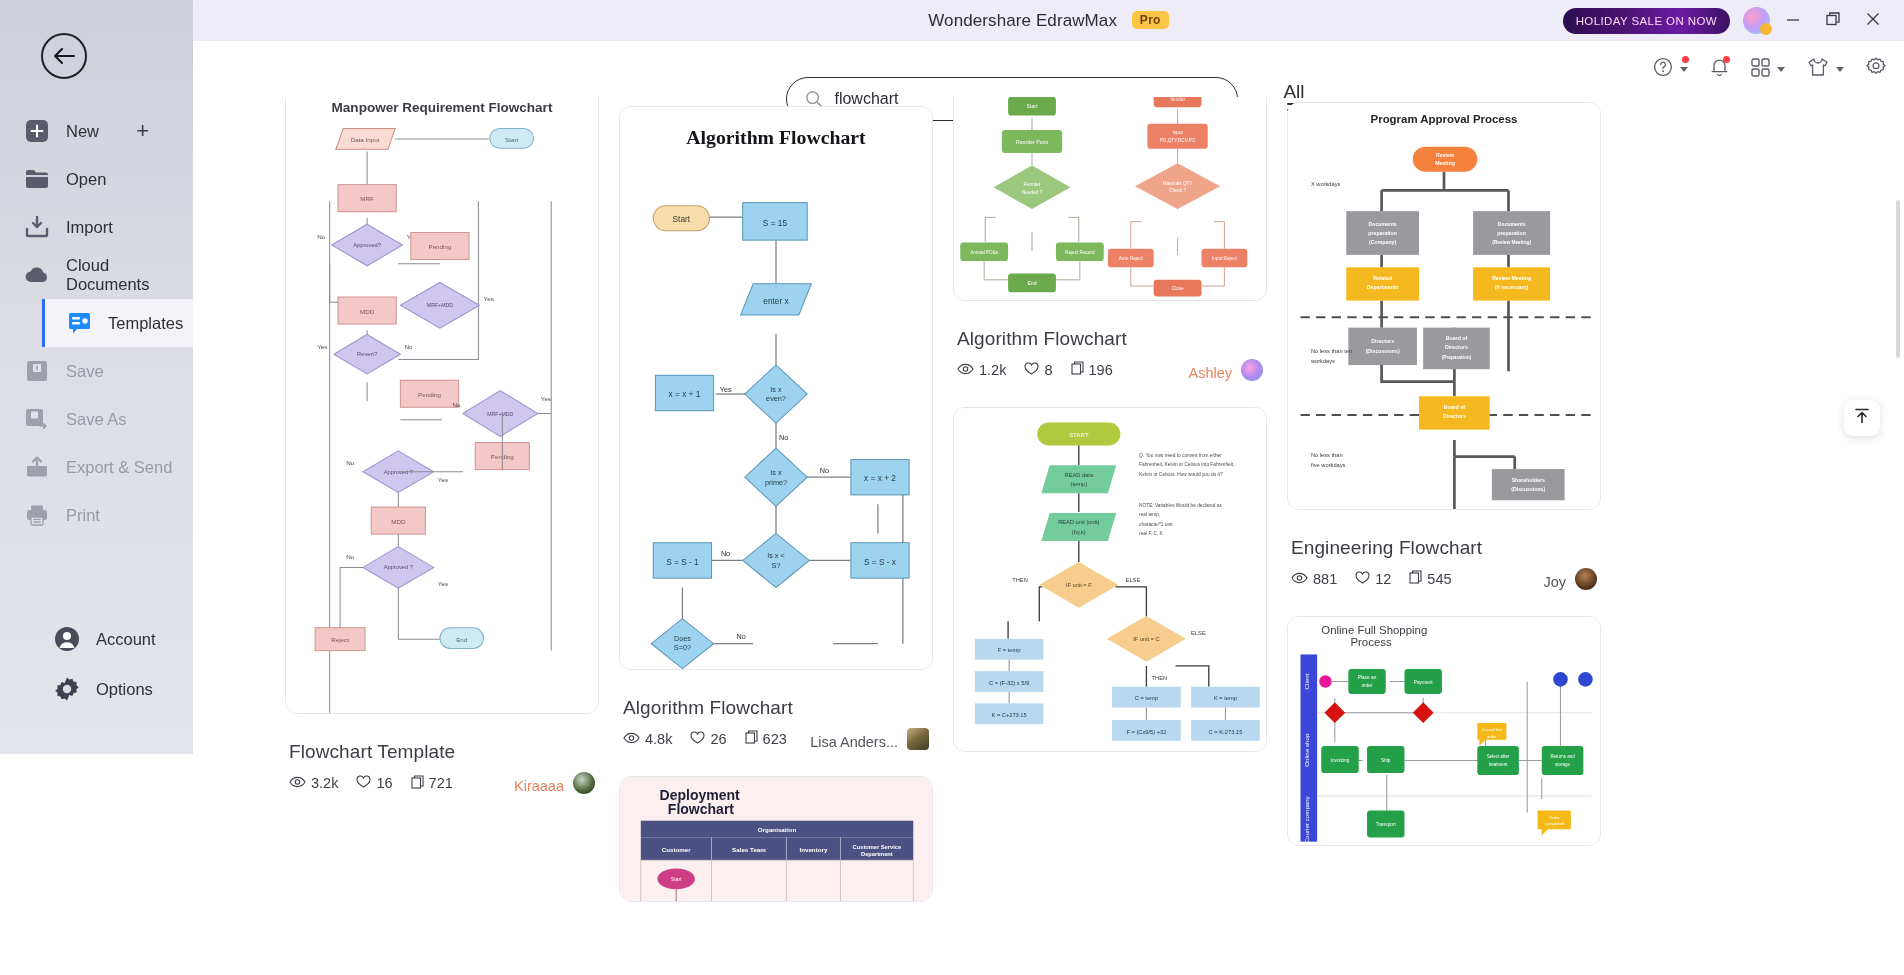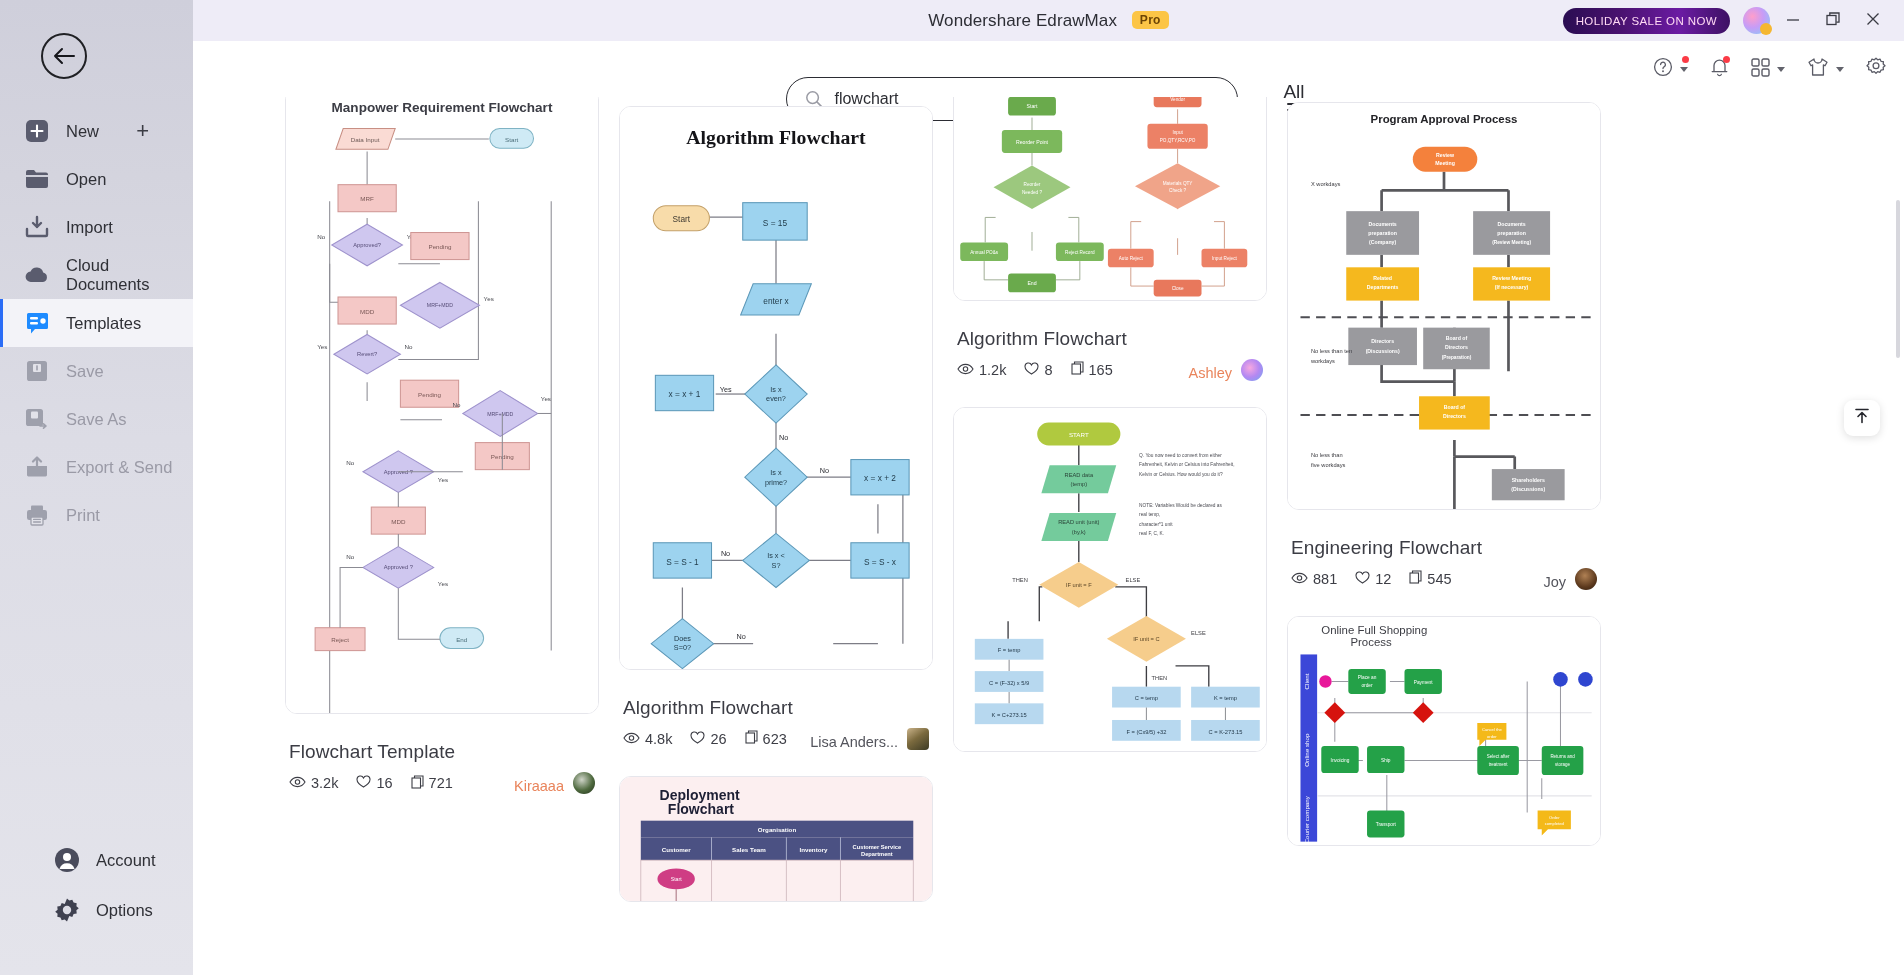--- a/index.html
+++ b/index.html
@@ -7,39 +7,39 @@
   body {
     font-family: "Liberation Sans", sans-serif;
     background:#ffffff;
     color:#33343a;
     -webkit-font-smoothing: antialiased;
   }
   .app { position:relative; width:1904px; height:975px; display:flex; }
 
   
   .sidebar {
-    width:193px; height:975px; flex:0 0 193px;
+    width:193px; height:754px; flex:0 0 193px;
     background: linear-gradient(180deg,#cfcfdb 0%,#d4d4de 18%,#dcdce5 45%,#e4e4eb 100%);
     position:relative; z-index:5;
   }
   .back-btn {
     width:46px; height:46px; border-radius:50%;
     border:2.2px solid #1f2024; background:transparent;
     margin:33px 0 0 41px; display:flex; align-items:center; justify-content:center;
     cursor:pointer;
   }
   .back-btn svg { display:block; }
   .side-list { margin-top:28px; }
   .side-item {
     height:48px; display:flex; align-items:center; padding-left:24px;
     cursor:pointer; position:relative; font-size:16.5px; color:#2f3036;
   }
   .side-item .ic { width:26px; height:26px; flex:0 0 26px; margin-right:16px;
     display:flex; align-items:center; justify-content:center; }
-  .side-item.active { background:#f3f3f8; }
+  .side-item.active { background:#f3f3f8;margin-left:42px; }
   .side-item.active::before{
     content:""; position:absolute; left:0; top:0; bottom:0; width:3px; background:#2b6df6;
   }
   .side-item.disabled { color:#9a9aa6; }
   .side-item .plus-right { margin-left:auto; margin-right:44px; font-size:22px; color:#3b3c44; font-weight:300; line-height:1; }
   .side-bottom { position:absolute; bottom:0; left:0; right:0; padding-bottom:40px;margin-left:30px; }
   .side-bottom .side-item { height:50px; }
 
   
   .content { position:relative; flex:1; height:975px; background:#fff; }
@@ -737,21 +737,21 @@
                 </span>
                 <span>8</span>
               </span>
               <span class="stat">
                 <span>
                   <svg width="13" height="14" viewBox="0 0 13 14">
                       <rect x="1" y="3" width="8.5" height="10" fill="none" stroke="#3d3e46" stroke-width="1.1"></rect>
                       <path d="M3.5 3V1h8.5v10h-2" fill="none" stroke="#3d3e46" stroke-width="1.1"></path>
                     </svg>
                 </span>
-                <span>165</span>
+                <span>196</span>
               </span>
               <span class="author">
                 <span class="aname author-orange">Ashley</span>
                 <span class="av ashley"></span>
               </span>
             </div>
           </div>
 
           <div class="card" style="margin-top:-4px;">
             <div class="thumb">

